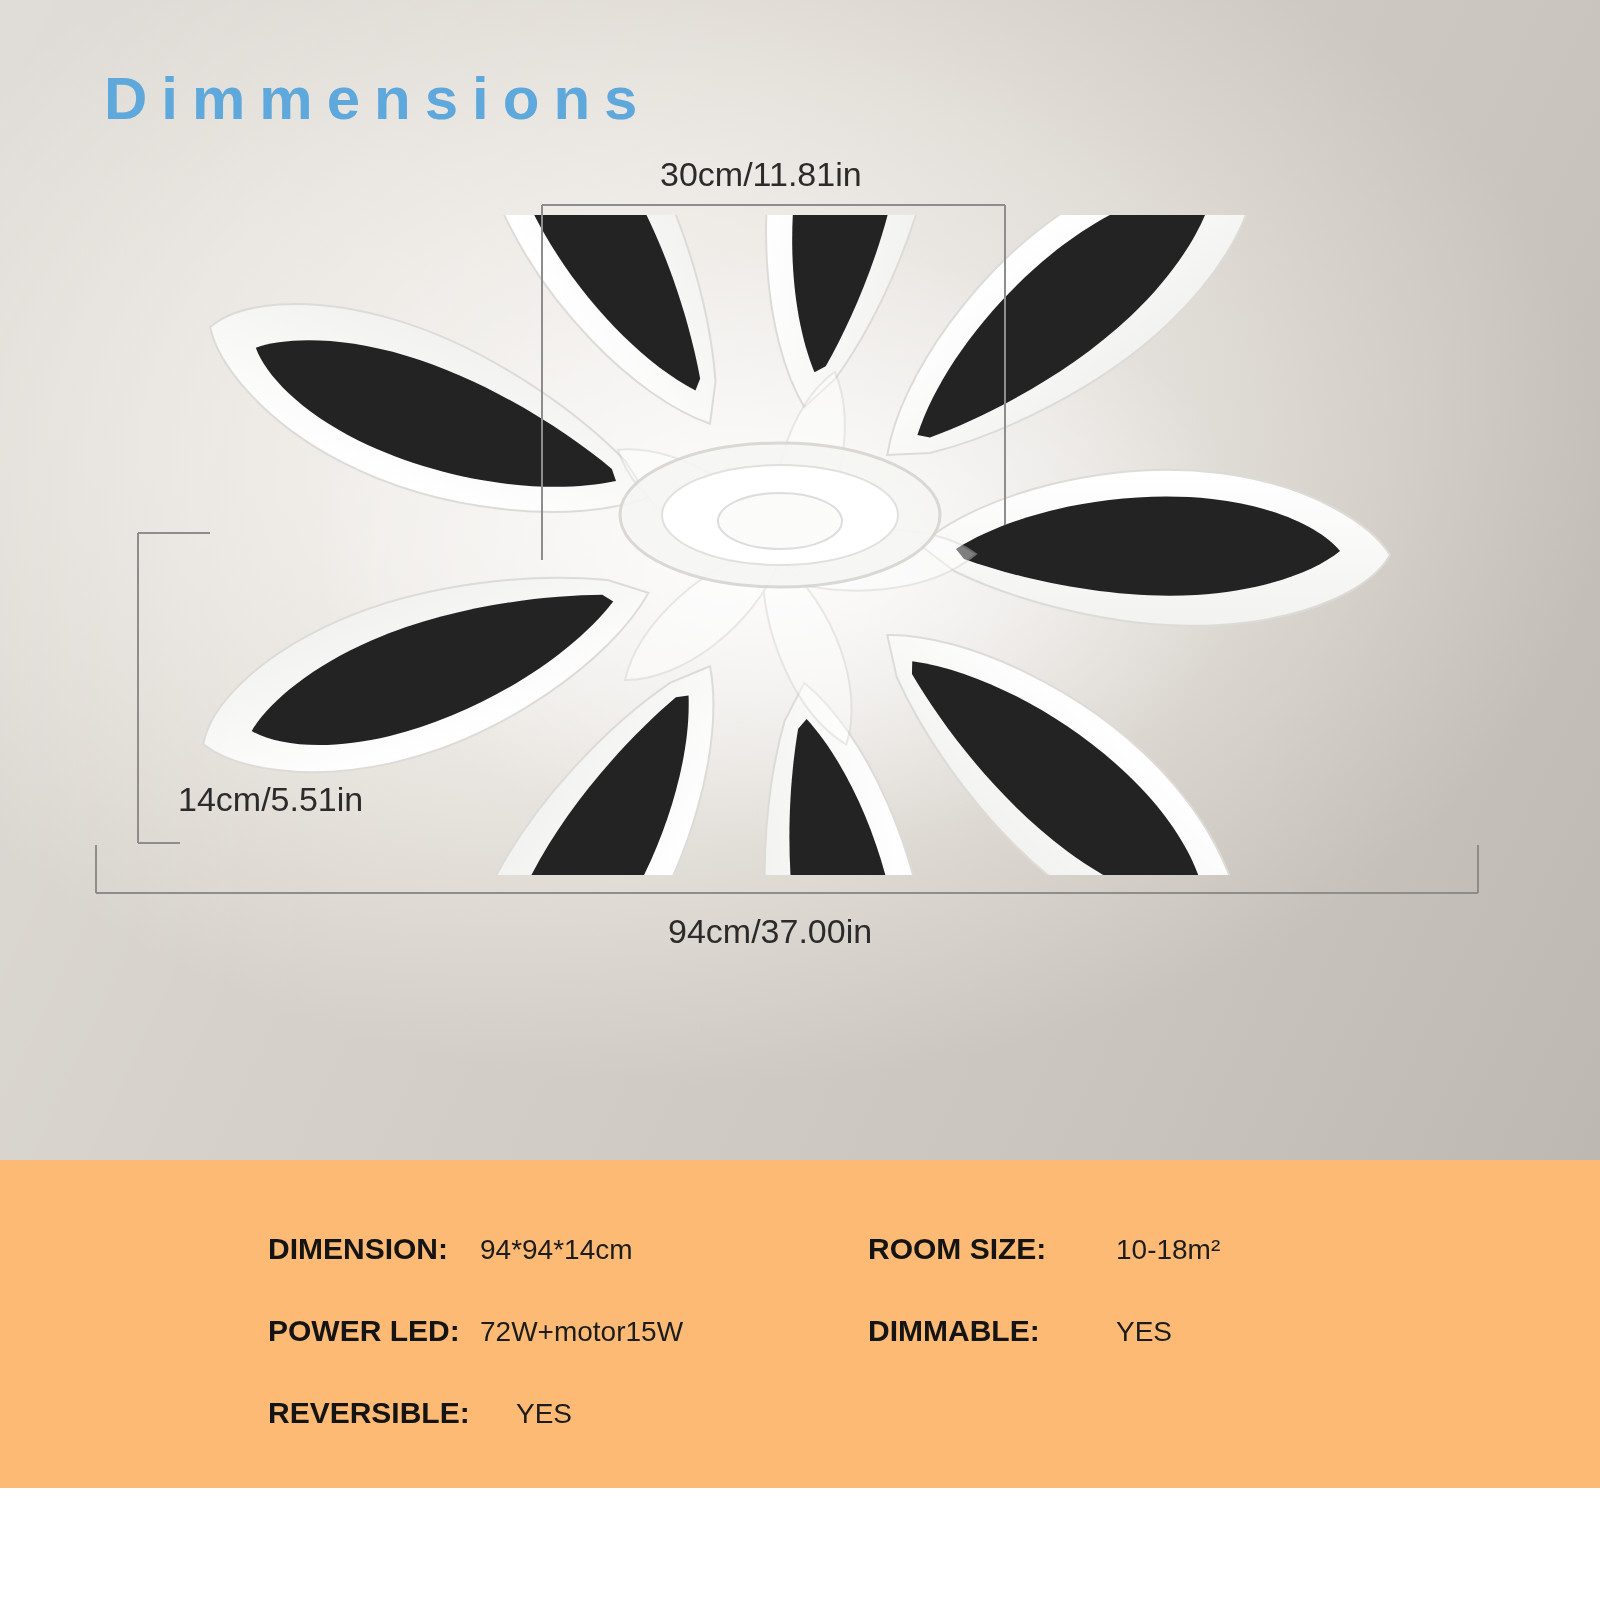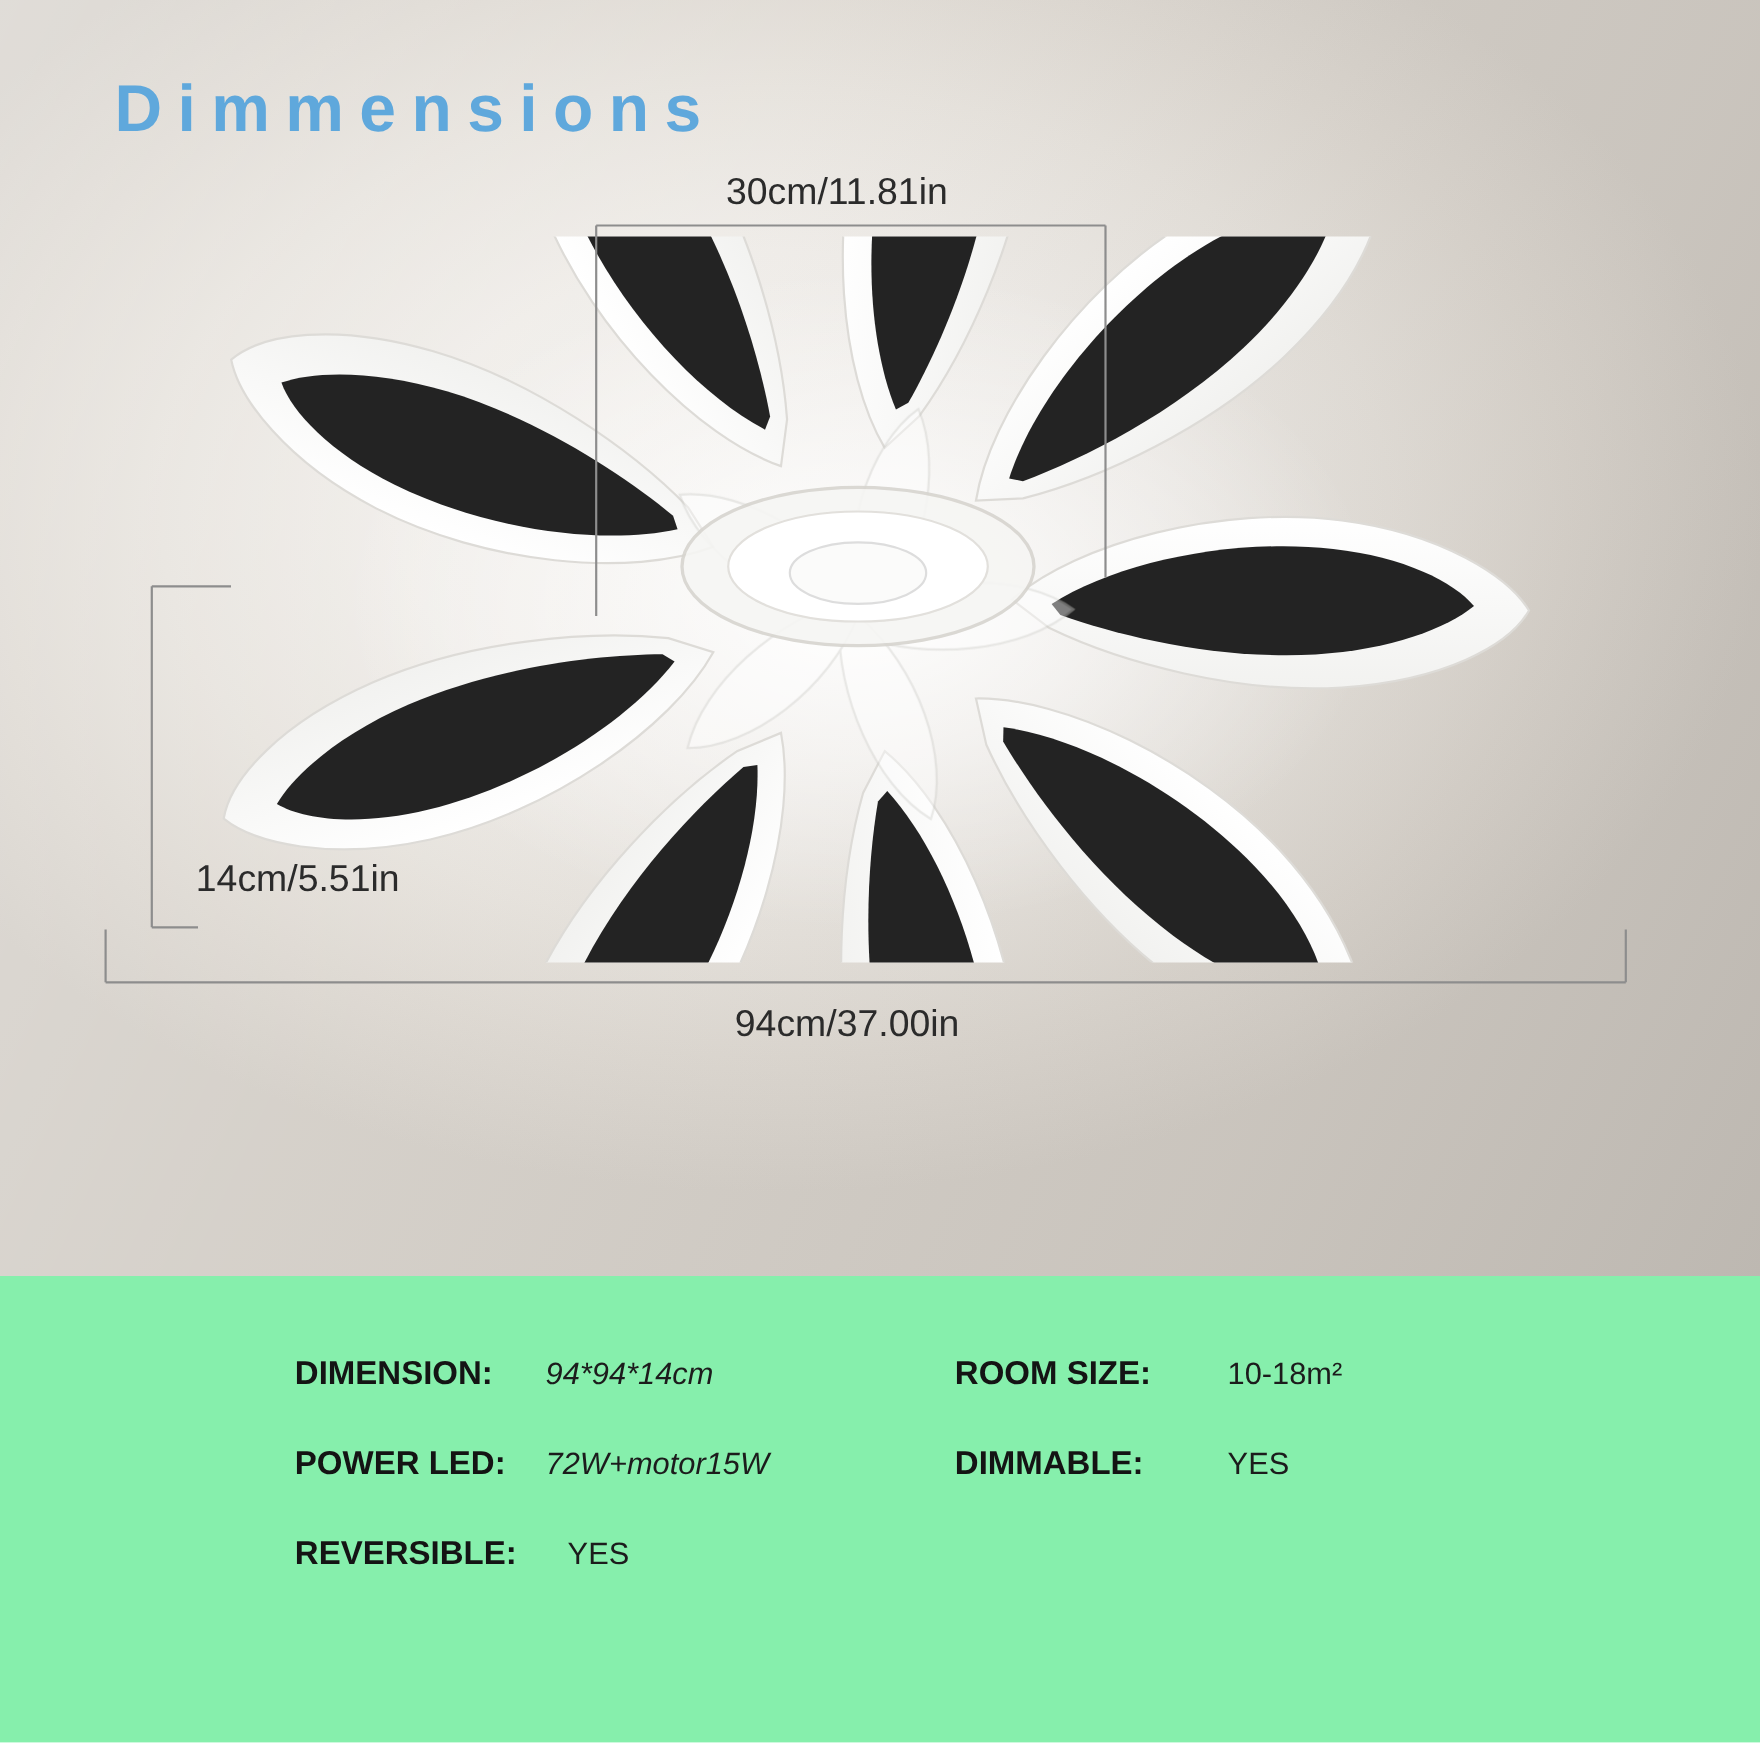--- a/index.html
+++ b/index.html
@@ -78,22 +78,22 @@
     height: 660px;
     z-index: 20;
   }
 
   
   .spec-panel {
     position: absolute;
     left: 0;
     top: 1160px;
     width: 1600px;
-    height: 424px;
-    background: #86efac;
+    height: 328px;
+    background: #fdba74;
   }
   .spec-grid {
     position: absolute;
     left: 268px;
     top: 48px;
     width: 1120px;
     display: grid;
     grid-template-columns: 600px 520px;
     grid-auto-rows: 82px;
     align-items: center;
@@ -108,21 +108,21 @@
     color: #141414;
     white-space: nowrap;
   }
   .cell .v {
     font-size: 28px;
     font-weight: 400;
     color: #1c1c1c;
     white-space: nowrap;
   }
   .col-left .k { width: 212px; }
-  .col-left .v { margin-left: 16px; font-style: italic; }
+  .col-left .v { margin-left: 0; }
   .col-right .k { width: 248px; }
 </style>
 </head>
 <body>
 
 <div class="photo-panel">
 
   <div class="title">Dimmensions</div>
 
   <svg class="lamp" viewBox="0 0 1380 660" xmlns="http://www.w3.org/2000/svg">

